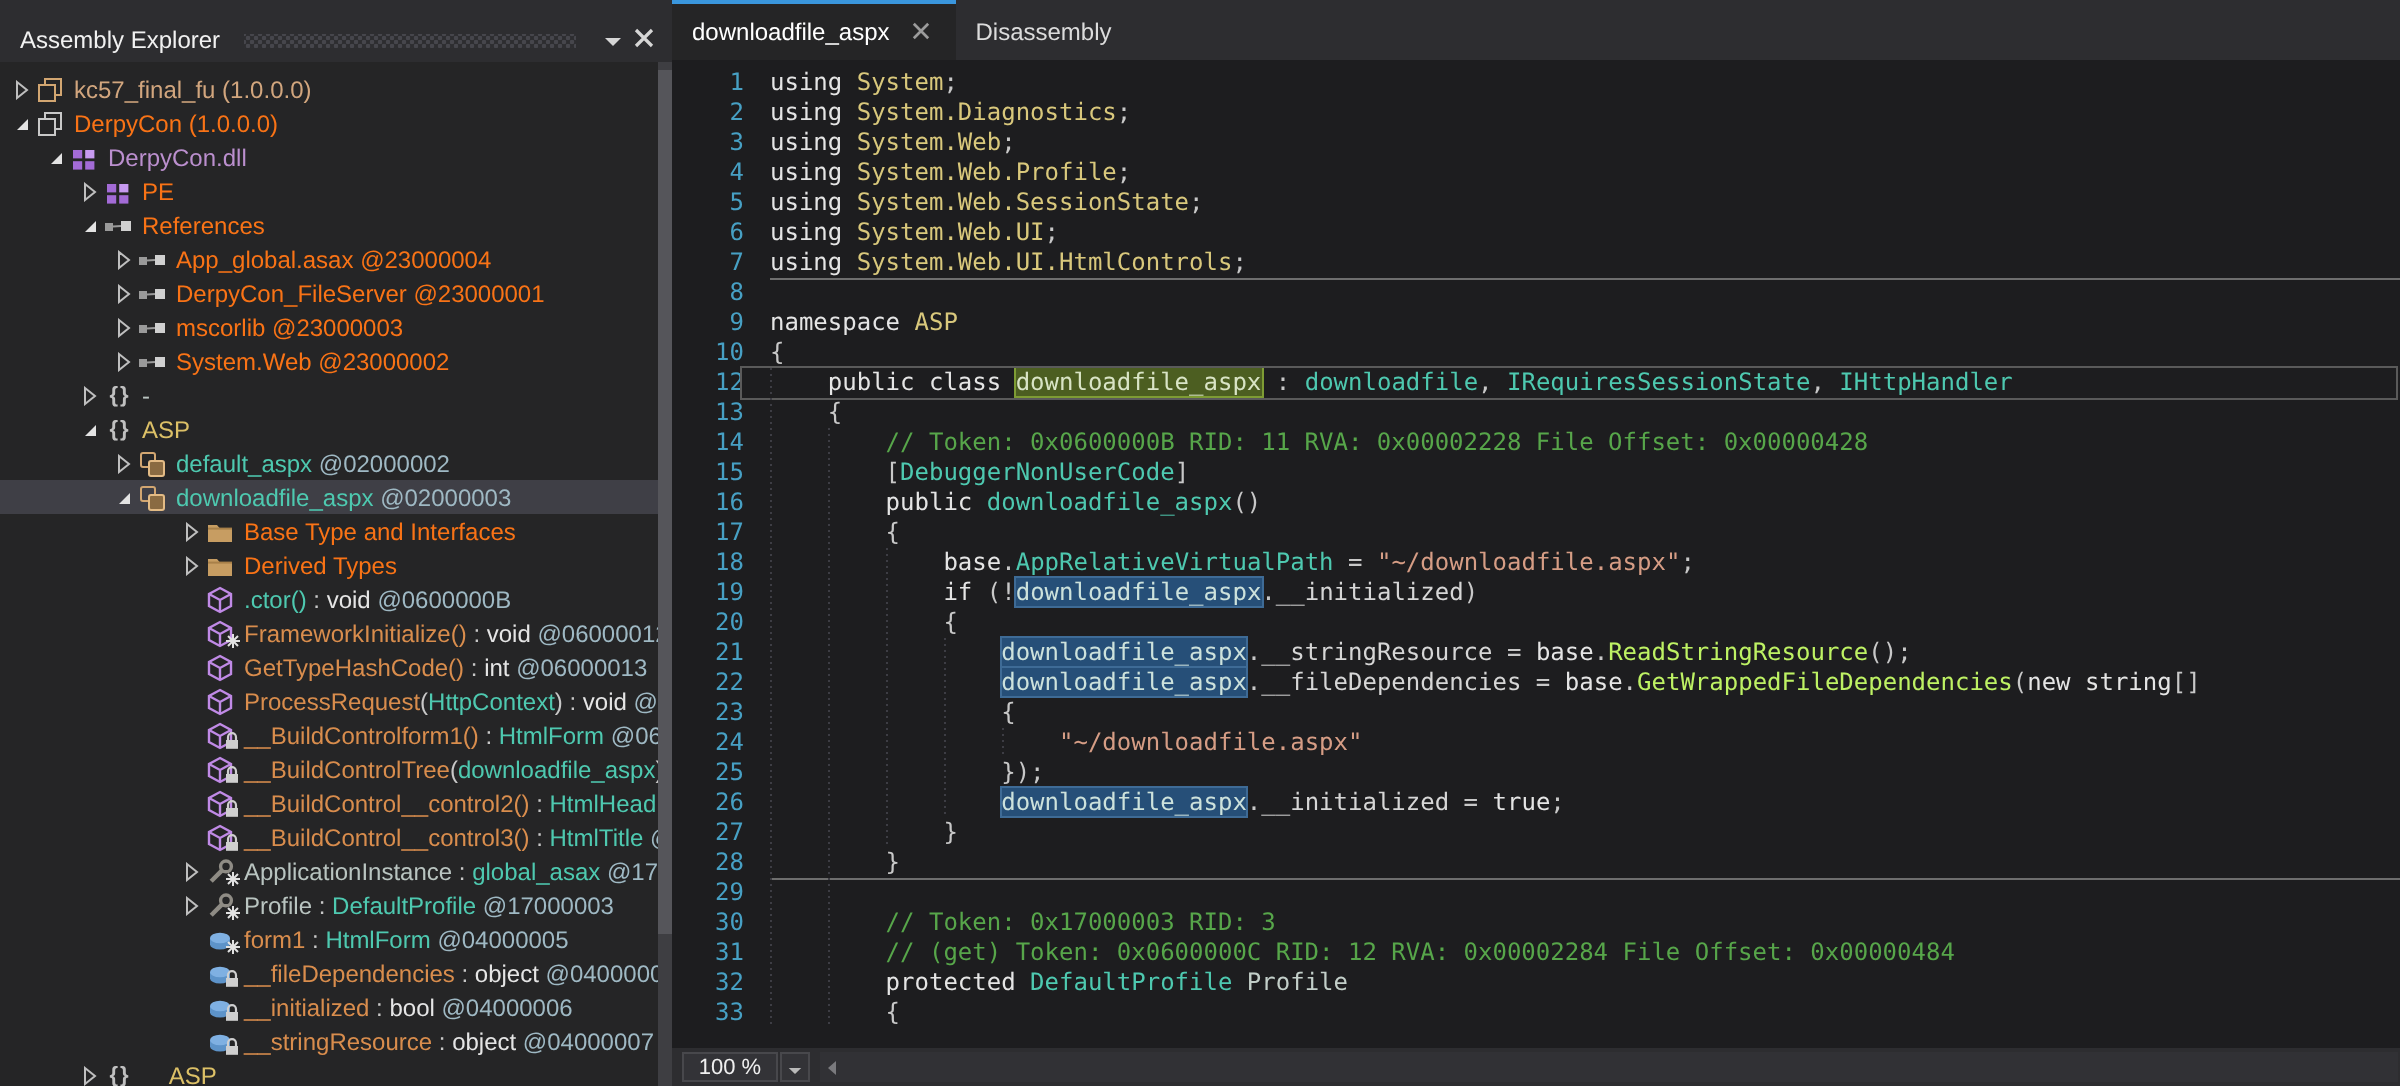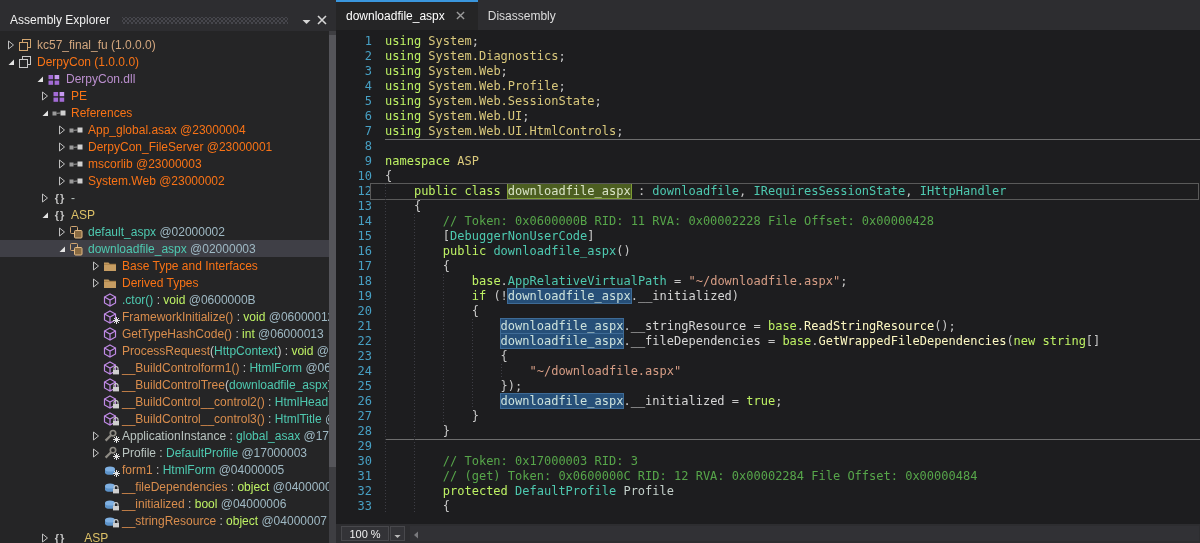--- a/index.html
+++ b/index.html
@@ -54,24 +54,24 @@
             background:#1d1d1f; padding-top:4px;
             font-family:"DejaVu Sans Mono", monospace; font-size:12px; line-height:15px; }
   .cl { position:relative; height:15px; white-space:pre; padding-left:49px; color:#c8c8c8; }
   .cl .ln { position:absolute; left:0; top:0; width:36px; text-align:right; color:#47a0c4; }
   .cl.sep::before { content:''; position:absolute; left:49px; right:0; bottom:-1px; height:1px; background:#6e6e6e; }
   .cl.caret::after { content:''; position:absolute; left:34px; right:1px; top:-1px; bottom:-1px;
                      border:1px solid #5a5a5a; pointer-events:none; }
   .guide { position:absolute; top:0; bottom:0; width:1px;
            background:repeating-linear-gradient(to bottom, #3d3d44 0 1px, transparent 1px 3px); }
 
-  .c-kw  { color:#bef264; }
+  .c-kw  { color:#e5e5e5; }
   .c-ns  { color:#d9c87c; }
   .c-ty  { color:#4ec9b0; }
-  .c-m   { color:#fef9c3; }
+  .c-m   { color:#bef264; }
   .c-fl  { color:#d6d6d6; }
   .c-cm  { color:#57a64a; }
   .c-str { color:#d69d85; }
   .c-pl  { color:#c8c8c8; }
   .c-prop{ color:#c3cfc9; }
   .c-tok { color:#9fb9c4; }
   .c-hlb { background:#264f78; box-shadow:0 0 0 1px #3e6b96; color:#cde2dc; }
   .c-hlg { background:#4c5e21; box-shadow:0 0 0 1px #7e9c34; color:#d9e4c6; }
 
   .editor-bottom { position:absolute; left:0; right:0; bottom:0; height:19px; background:#2d2d30;
@@ -129,21 +129,21 @@
             </svg>
           </span>
           <span class="tree-icon">
             <svg width="14" height="14" viewBox="0 0 14 14">
       <rect x="4.5" y="1.5" width="8" height="8" fill="none" stroke="#c8c8c8"></rect>
       <rect x="1.5" y="4.5" width="8" height="8" fill="#252526" stroke="#c8c8c8"></rect>
             </svg>
           </span>
           <span class="tlabel"><span class="t-white">DerpyCon (1.0.0.0)</span></span>
         </div>
-        <div class="trow" style="padding-left: 33px;">
+        <div class="trow" style="padding-left: 21px;">
           <span class="exp">
             <svg width="10" height="10" viewBox="0 0 10 10">
               <path d="M8 2.5 V8 H2.5 Z" fill="#e3e3e3"></path>
             </svg>
           </span>
           <span class="tree-icon">
             <svg width="14" height="14" viewBox="0 0 14 14">
       <rect x="1.5" y="3" width="4.6" height="4.2" fill="#a36bd6"></rect>
       <rect x="7.6" y="3" width="4.6" height="4.2" fill="#c79af0"></rect>
       <rect x="1.5" y="8.6" width="4.6" height="4.2" fill="#a36bd6"></rect>

